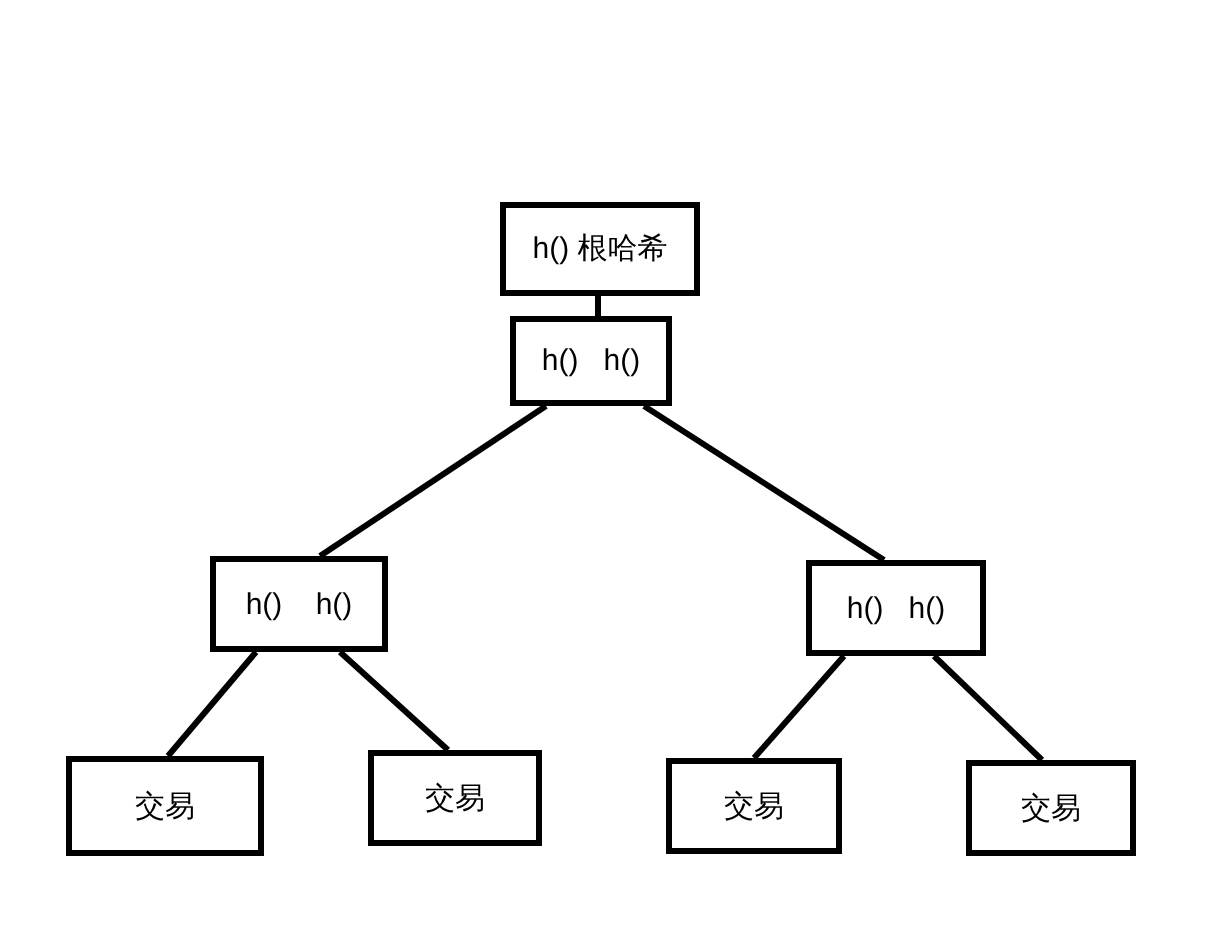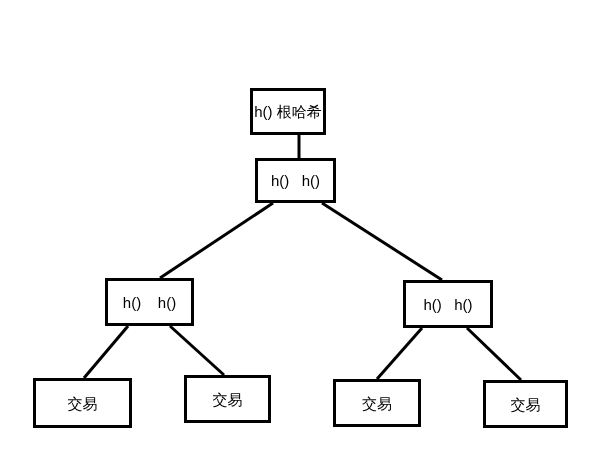--- a/index.html
+++ b/index.html
@@ -49,21 +49,21 @@
   <svg id="edges" viewBox="0 0 609 474">
       <line x1="299" y1="132" x2="299" y2="158" stroke="#000000" stroke-width="3"></line>
       <line x1="273" y1="203" x2="160" y2="278" stroke="#000000" stroke-width="3"></line>
       <line x1="322" y1="203" x2="442" y2="280" stroke="#000000" stroke-width="3"></line>
       <line x1="128" y1="326" x2="84" y2="378" stroke="#000000" stroke-width="3"></line>
       <line x1="170" y1="326" x2="224" y2="375" stroke="#000000" stroke-width="3"></line>
       <line x1="422" y1="328" x2="377" y2="379" stroke="#000000" stroke-width="3"></line>
       <line x1="467" y1="328" x2="521" y2="380" stroke="#000000" stroke-width="3"></line>
     </svg>
   <div id="nodes-layer">
-      <div class="node" style="left: 250px; top: 88px; width: 76px; height: 47px;">
+      <div class="node" style="left: 250px; top: 101px; width: 100px; height: 47px;">
         <span class="node-label">h() 根哈希</span>
       </div>
       <div class="node" style="left: 255px; top: 158px; width: 81px; height: 45px;">
         <span class="node-label">h()   h()</span>
       </div>
       <div class="node" style="left: 105px; top: 278px; width: 89px; height: 48px;">
         <span class="node-label">h()    h()</span>
       </div>
       <div class="node" style="left: 403px; top: 280px; width: 90px; height: 48px;">
         <span class="node-label">h()   h()</span>

